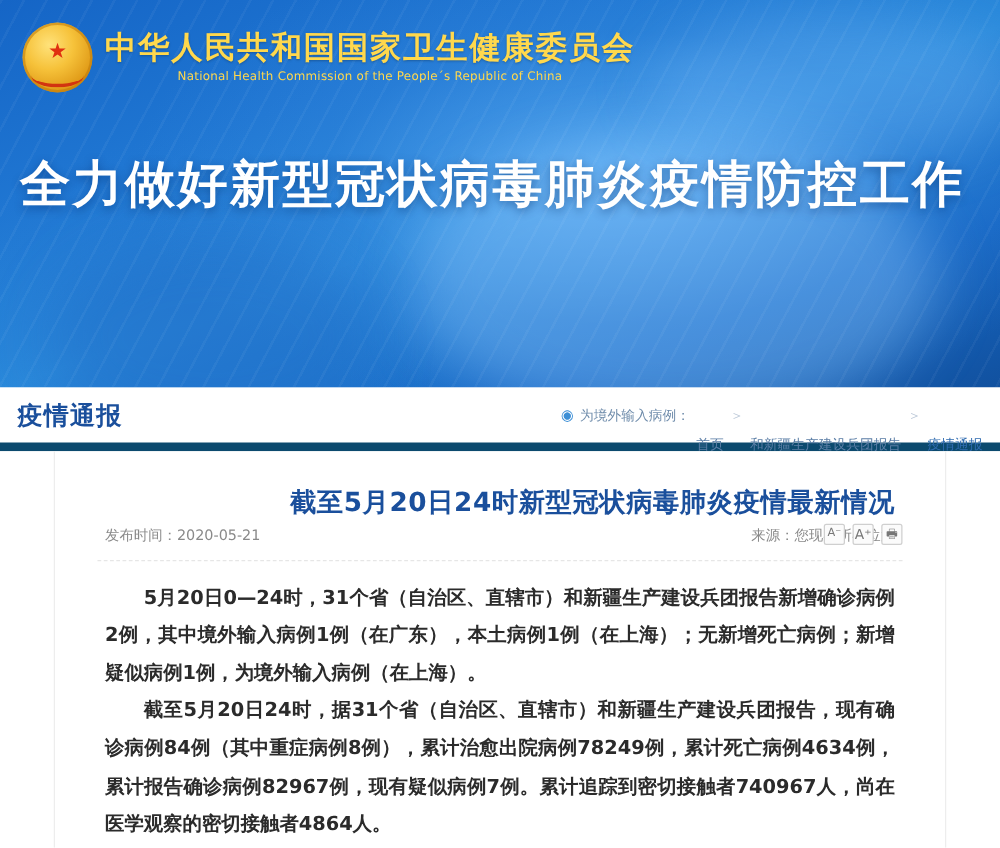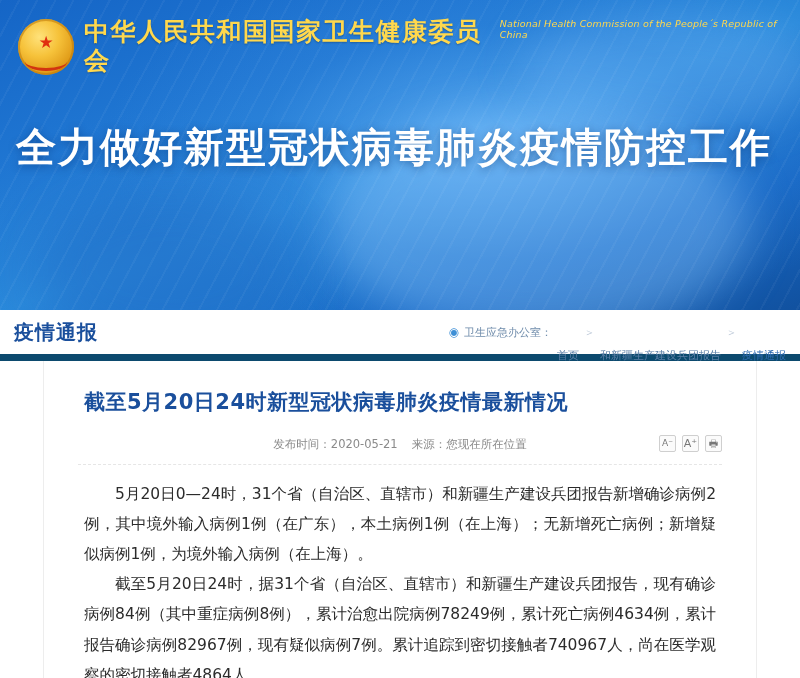--- a/index.html
+++ b/index.html
@@ -90,36 +90,37 @@
     left: 50%;
     bottom: 4px;
     transform: translateX(-50%);
     width: 42px;
     height: 16px;
     border-bottom: 3px solid #d23410;
     border-radius: 0 0 50% 50%;
   }
   .org-names {
     display: flex;
+    flex-direction: column;
     gap: 3px;
+    align-items: center;
   }
   .org-cn {
     font-size: 25px;
     font-weight: bold;
     color: #ffd84d;
     letter-spacing: 1.5px;
     line-height: 1.15;
     text-shadow: 0 1px 2px rgba(0,0,0,0.25);
   }
   .org-en {
     font-size: 9.5px;
     color: #ffd84d;
     letter-spacing: 0.2px;
     line-height: 1.2;
-    font-style: italic;
   }
 
   
   .slogan {
     position: absolute;
     left: 0;
     right: 12px;
     top: 120px;
     text-align: center;
     font-size: 40px;
@@ -174,32 +175,32 @@
   .article {
     margin: 0 auto;
     width: 714px;
     border-left: 1px solid #ededed;
     border-right: 1px solid #ededed;
     min-height: 330px;
     box-sizing: border-box;
     padding: 26px 40px 14px 40px;
   }
   .article-title {
-    text-align: left;
+    text-align: right;
     font-size: 21px;
     font-weight: bold;
     color: #1a4f9c;
     line-height: 1.5;
     letter-spacing: 0.5px;
   }
   .meta-row {
-    margin-top: 18px;
-    display: flex;
-    align-items: center;
-    justify-content: center;
+    margin-top: 2px;
+    display: flex;
+    align-items: center;
+    justify-content: space-between;
     gap: 14px;
     font-size: 11.5px;
     color: #8a8a8a;
     position: relative;
   }
   .meta-row .tools {
     position: absolute;
     right: -6px;
     top: -2px;
     display: flex;
@@ -227,20 +228,21 @@
   .body-text {
     margin-top: 14px;
     font-size: 15.5px;
     line-height: 1.95;
     color: #2b2b2b;
     text-align: justify;
   }
   .body-text p {
     margin: 0;
     text-indent: 2em;
+    font-weight: bold;
   }
 </style>
 </head>
 <body>
 
 <div class="banner">
   <div class="swirl1"></div>
   <div class="swirl2"></div>
   <div class="swirl3"></div>
   <div class="banner-overlay-lines"></div>
@@ -257,21 +259,21 @@
     </div>
   </div>
 
   <div class="slogan">全力做好新型冠状病毒肺炎疫情防控工作</div>
 </div>
 
 <div class="section-bar">
   <div class="section-title">疫情通报</div>
   <div class="breadcrumb">
     <span class="pin">◉</span>
-    <span>卫生应急办公室：</span>
+    <span>为境外输入病例：</span>
     <span class="crumb">首页</span>
     <span class="sep">＞</span>
     <span class="crumb">和新疆生产建设兵团报告</span>
     <span class="sep">＞</span>
     <span class="crumb current">疫情通报</span>
   </div>
 </div>
 
 <div class="article-wrap">
   <div class="article">

